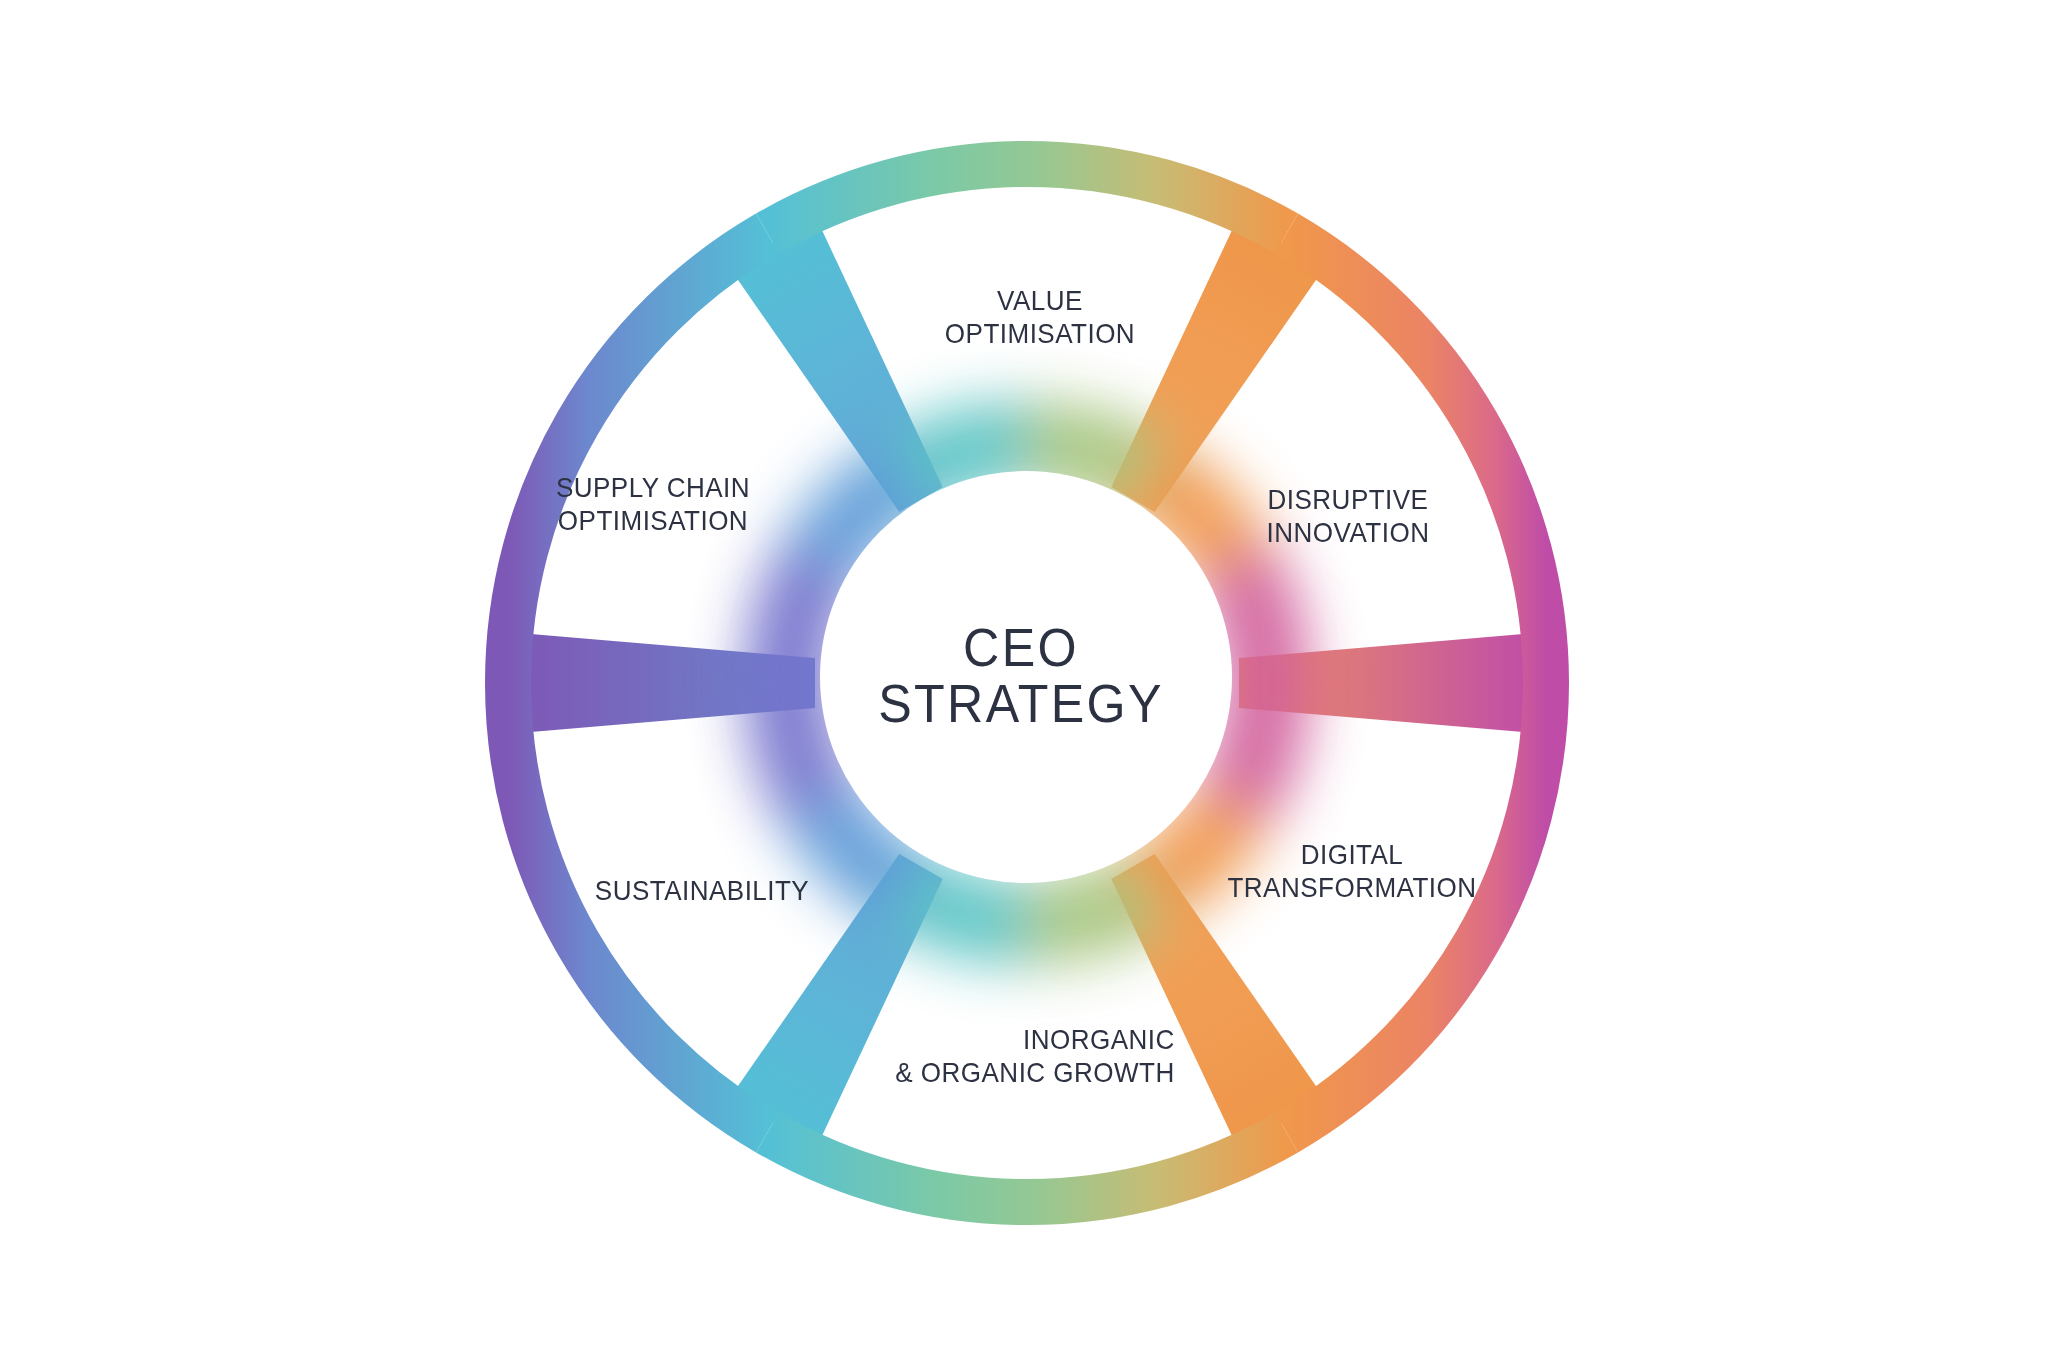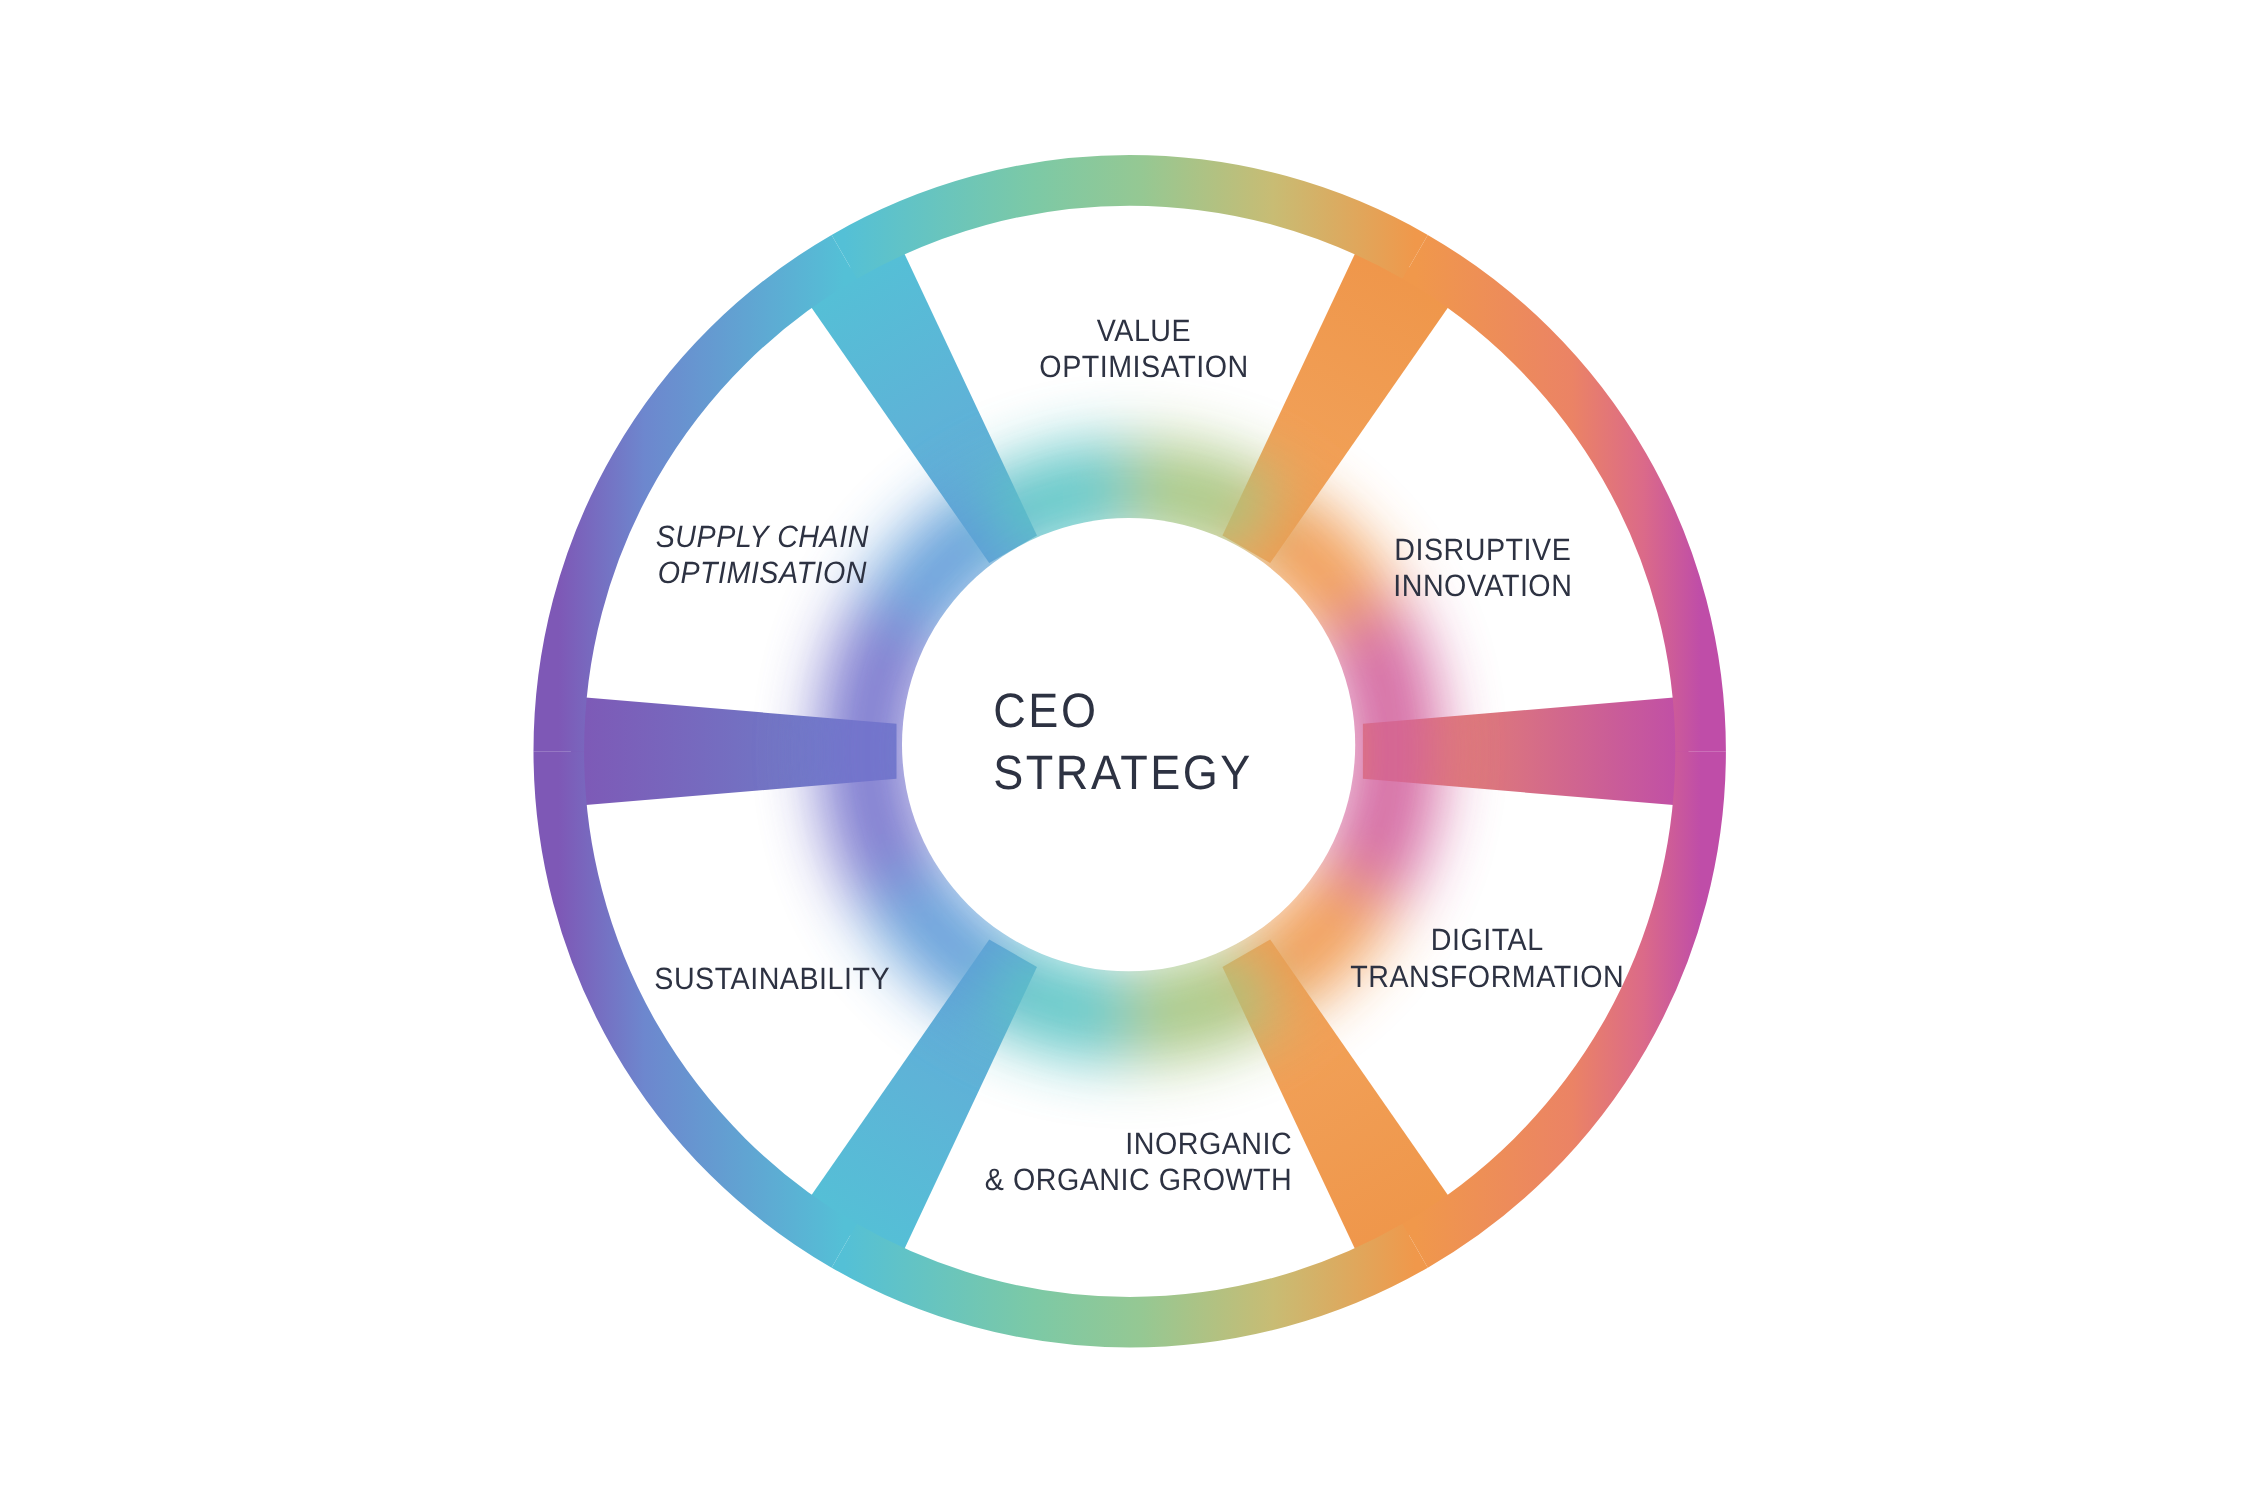--- a/index.html
+++ b/index.html
@@ -22,23 +22,24 @@
     text-align: center;
     white-space: nowrap;
     font-weight: 400;
   }
   .seg-label .sx { display: block; transform: scaleX(0.93); transform-origin: 50% 50%; }
 
   .center-label {
     position: absolute;
     transform: translate(-50%, -50%);
     color: #2D3242;
-    font-size: 44px;
+    font-size: 54px;
     line-height: 56px;
     letter-spacing: 2.5px;
+    text-align: center;
     white-space: nowrap;
     font-weight: 400;
   }
   .center-label .sx { display: block; transform: scaleX(0.93); transform-origin: 50% 50%; }
 </style>
 </head>
 <body>
 
 <div class="stage">
 
@@ -158,21 +159,21 @@
       <div>&amp; ORGANIC GROWTH</div>
     </span>
   </div>
 
   <div class="seg-label" style="left:702px; top:864px;margin-top:26px;">
     <span class="sx">
       <div>SUSTAINABILITY</div>
     </span>
   </div>
 
-  <div class="seg-label" style="left:693px; top:504px;font-style:italic;">
+  <div class="seg-label" style="left:653px; top:504px;">
     <span class="sx">
       <div>SUPPLY CHAIN</div>
       <div>OPTIMISATION</div>
     </span>
   </div>
 
   <div class="center-label" style="left:1021px; top:675px;">
     <span class="sx">
       <div>CEO</div>
       <div>STRATEGY</div>

